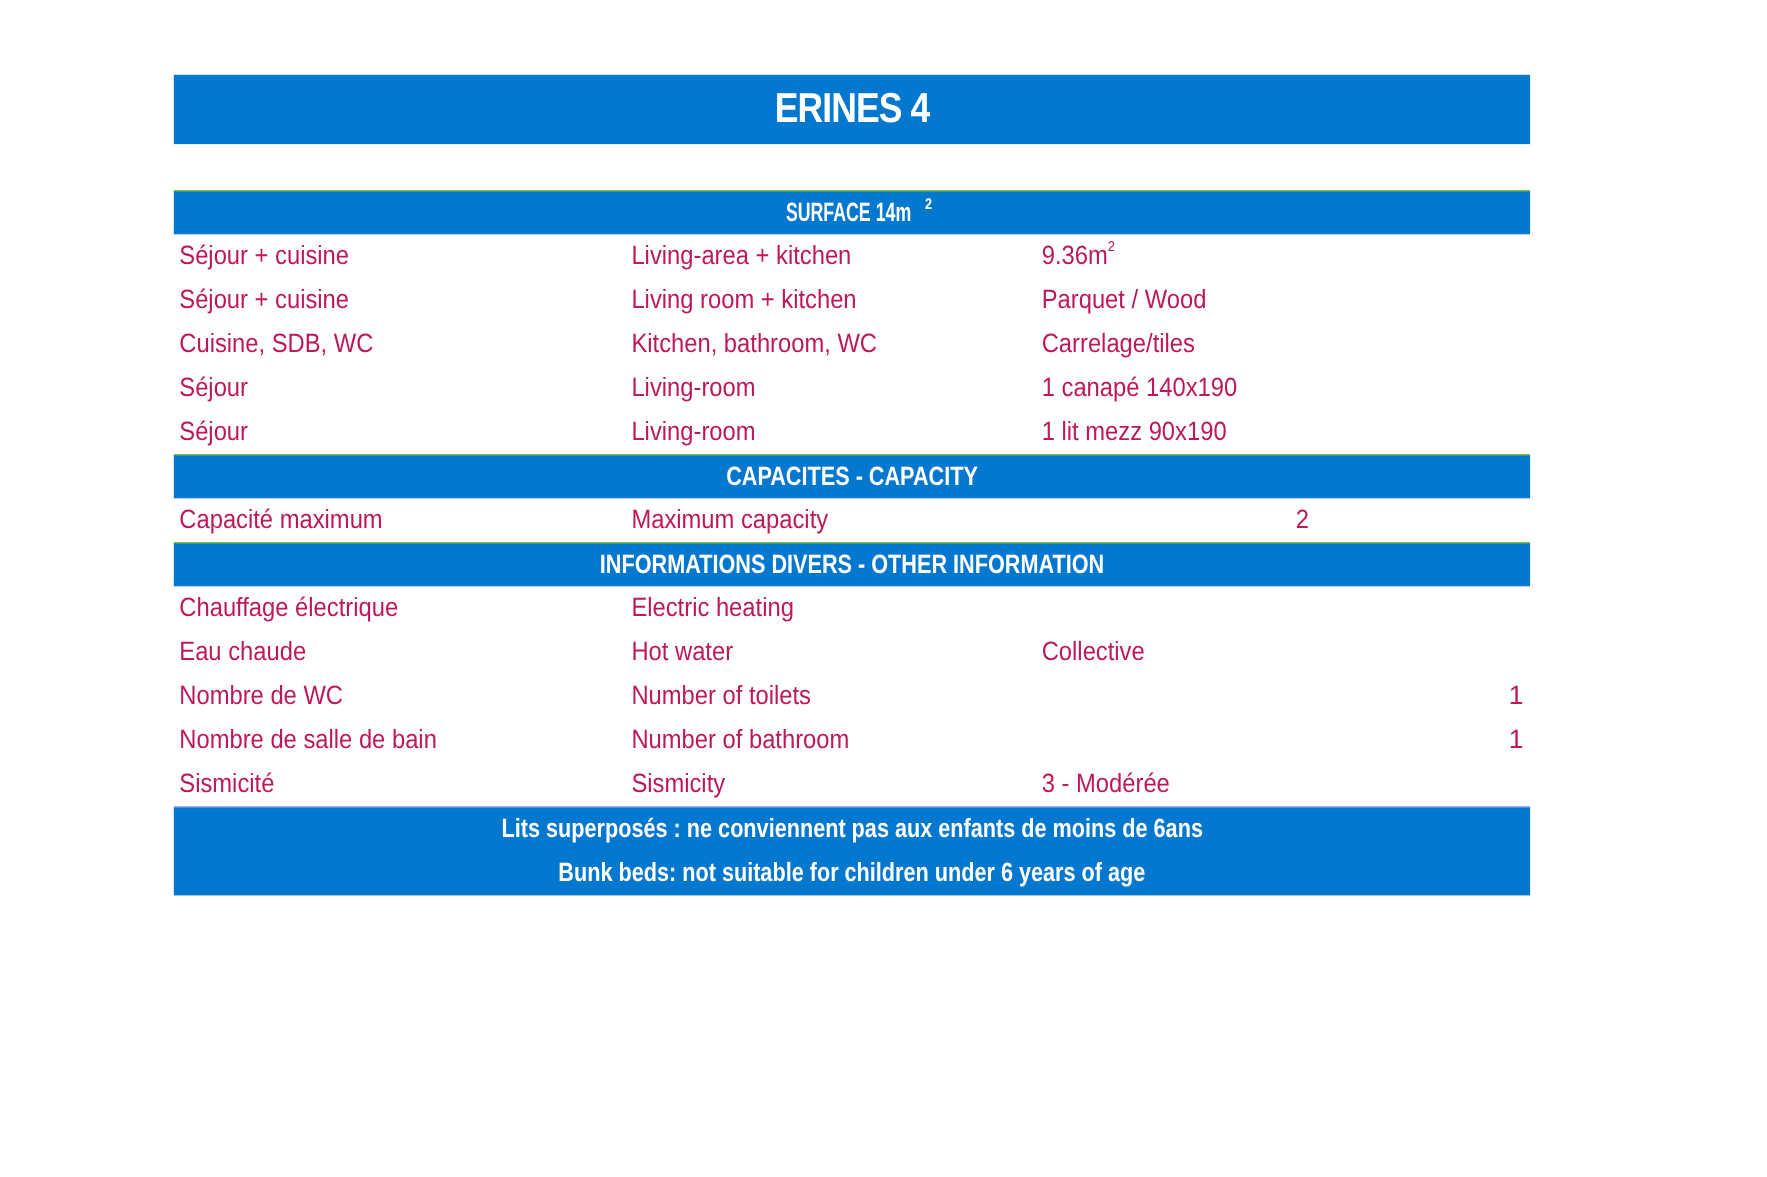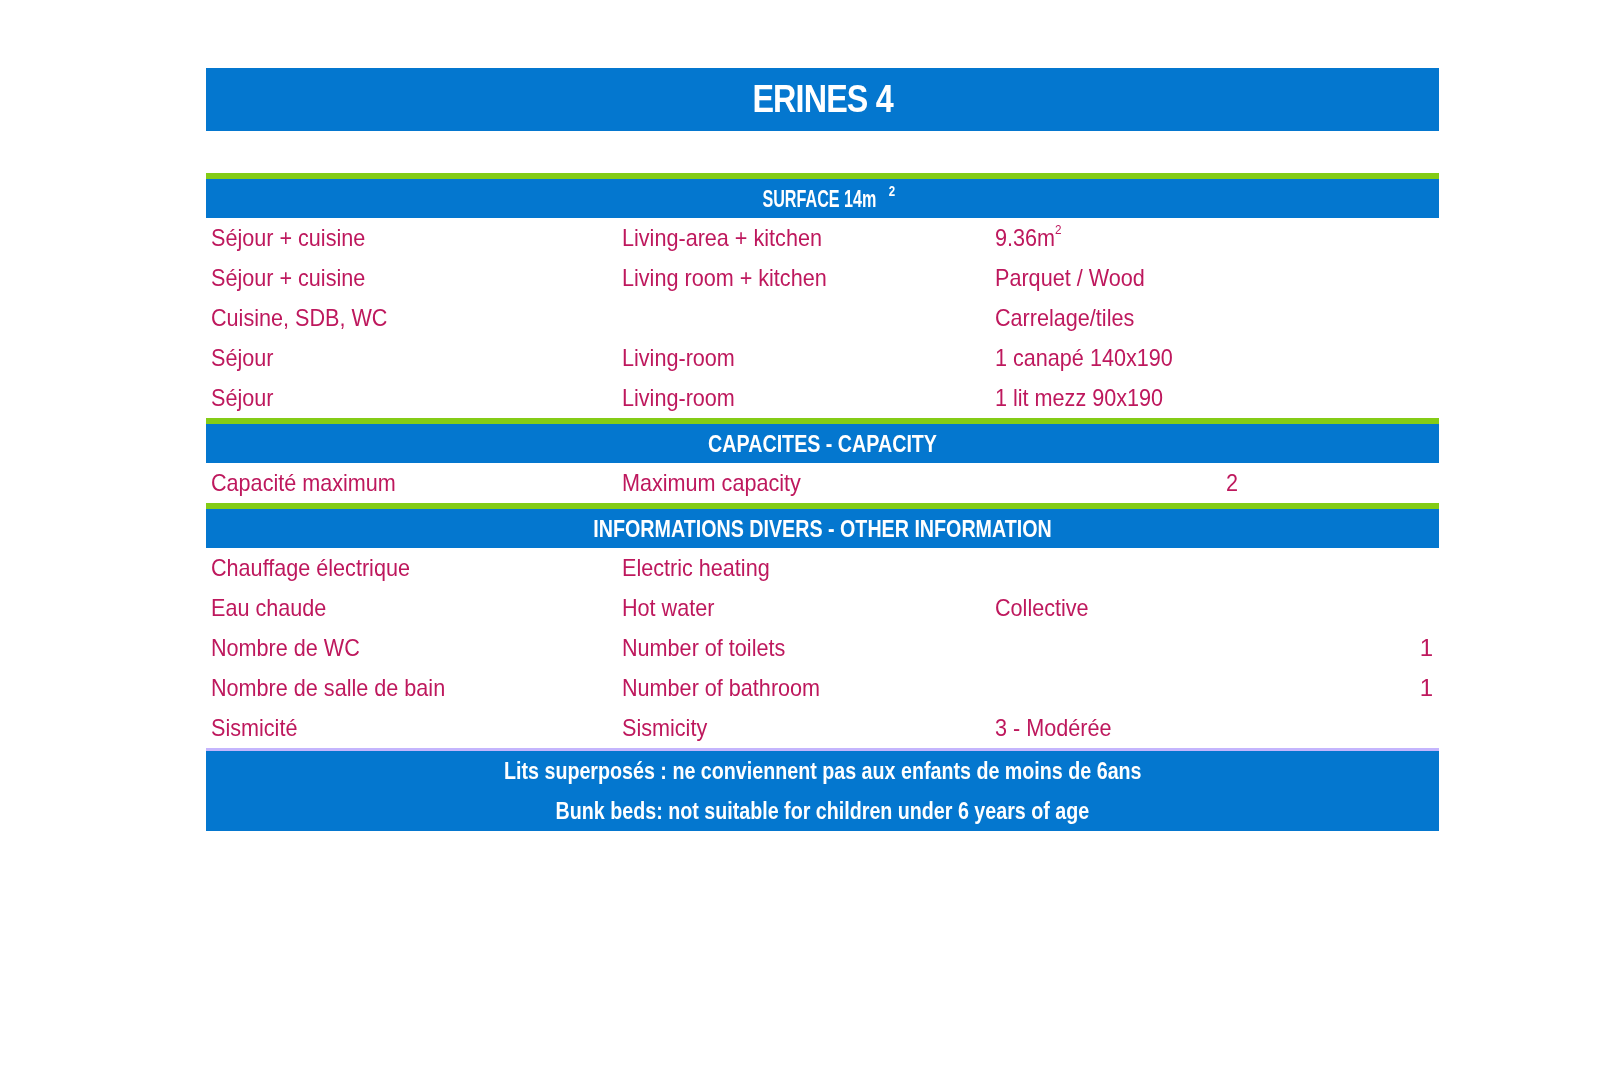--- a/index.html
+++ b/index.html
@@ -13,21 +13,20 @@
       position: relative;
       overflow: hidden;
       font-family: "Liberation Sans", "DejaVu Sans", sans-serif;
       color: #3a3a3a;
     }
     .sheet {
       position: absolute;
       left: 158px;
       top: 68px;
       width: 1233px;
-      margin-left: 48px;
     }
     .title-band {
       height: 63px;
       background: #0477cf;
       color: #ffffff;
       display: flex;
       align-items: center;
       justify-content: center;
       font-weight: bold;
       font-size: 38px;
@@ -44,21 +43,21 @@
     }
     .section-header {
       height: 39px;
       background: #0477cf;
       color: #ffffff;
       display: flex;
       align-items: center;
       justify-content: center;
       font-weight: bold;
       font-size: 24px;
-      border-top: 6px solid #84cc16;
+      border-top: 1px solid #84cc16;
     }
     .section-header span {
       display: inline-block;
       transform: scaleX(0.82);
       white-space: nowrap;
     }
     .section-header sup {
       font-size: 14px;
       position: relative;
       top: -2px;
@@ -109,21 +108,21 @@
     .footer-band {
       height: 80px;
       background: #0477cf;
       color: #ffffff;
       display: flex;
       flex-direction: column;
       align-items: center;
       justify-content: center;
       font-weight: bold;
       font-size: 24px;
-      border-top: 3px solid #c4b5fd;
+      border-top: 1px solid #c4b5fd;
     }
     .footer-band div {
       height: 40px;
       line-height: 40px;
       white-space: nowrap;
     }
     .footer-band span {
       display: inline-block;
       transform: scaleX(0.82);
     }
@@ -148,20 +147,21 @@
     <div class="col-val"><span class="t"><span>9.36m</span><sup>2</sup></span></div>
   </div>
 
   <div class="row">
     <div class="col-fr"><span class="t">Séjour + cuisine</span></div>
     <div class="col-en"><span class="t">Living room + kitchen</span></div>
     <div class="col-val"><span class="t">Parquet / Wood</span></div>
   </div>
   <div class="row">
     <div class="col-fr"><span class="t">Cuisine, SDB, WC</span></div>
+    <div class="col-en"><span class="t">Kitchen, bathroom, WC</span></div>
     <div class="col-val"><span class="t">Carrelage/tiles</span></div>
   </div>
 
   <div class="row">
     <div class="col-fr"><span class="t">Séjour</span></div>
     <div class="col-en"><span class="t">Living-room</span></div>
     <div class="col-val"><span class="t">1 canapé 140x190</span></div>
   </div>
   <div class="row">
     <div class="col-fr"><span class="t">Séjour</span></div>

